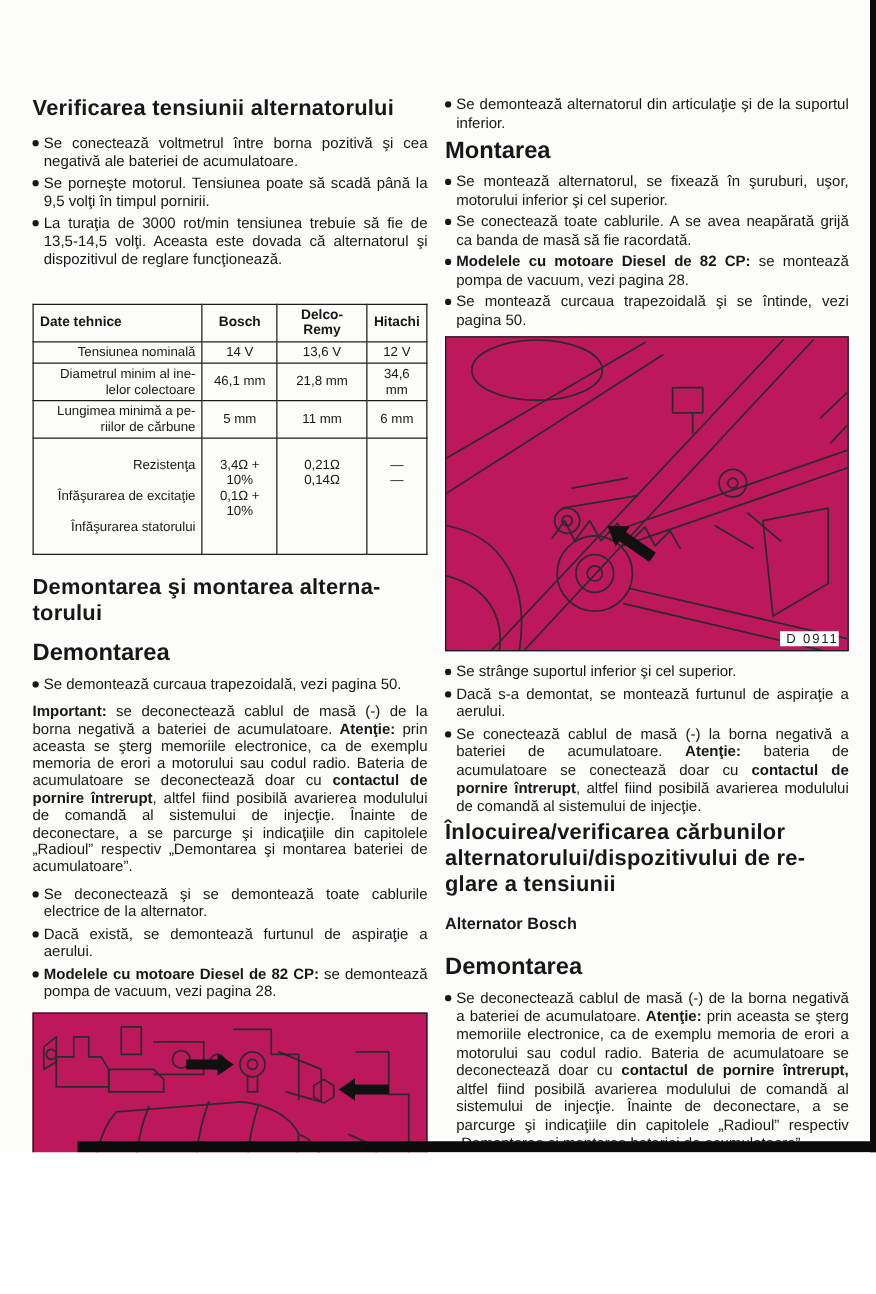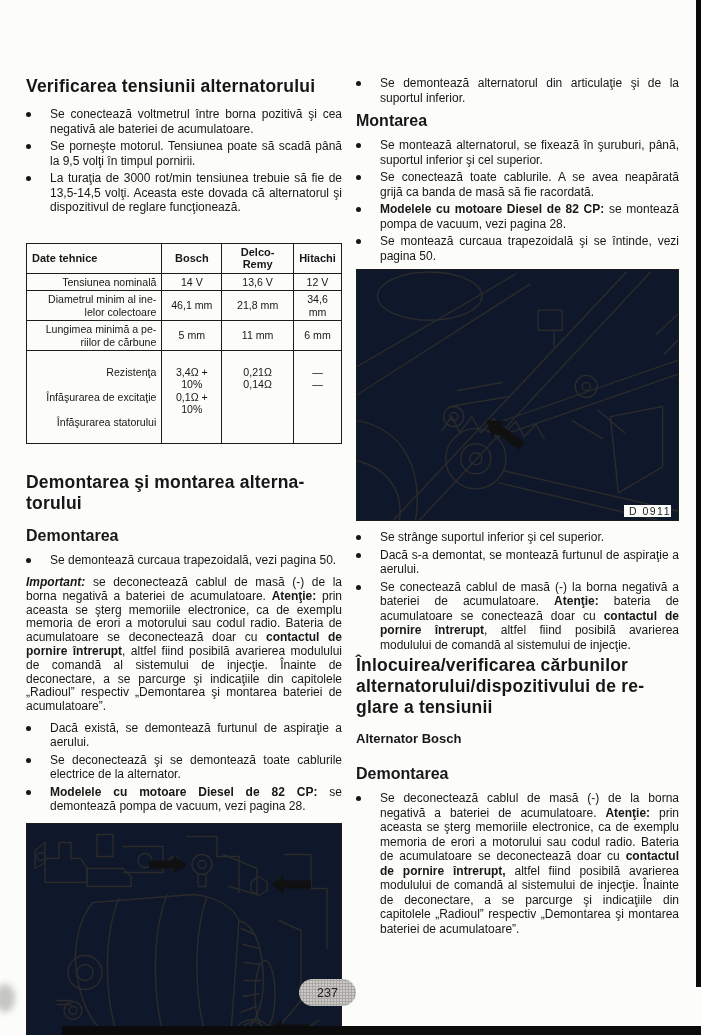--- a/index.html
+++ b/index.html
@@ -1,51 +1,51 @@
 <!DOCTYPE html>
 <html><head>
 <meta charset="utf-8">
 <style>
   *{margin:0;padding:0;box-sizing:border-box}
   html,body{background:#ffffff}
   .sheet{
-    position:relative;width:701px;height:1035px;overflow:hidden;
+    position:relative;width:701px;height:922px;overflow:hidden;
     background:#fcfcfa;color:#171717;
     font-family:"Liberation Sans","DejaVu Sans",sans-serif;
   }
   .cols{display:flex;gap:14px;padding:76px 22px 0 26px}
   .col{flex:none}
   .col-left{width:316px}
   .col-right{width:323px}
 
   h1{font-size:17.5px;line-height:21px;font-weight:bold;letter-spacing:.2px;
      white-space:pre-line;margin:0 0 10px}
-  h2{font-size:16px;line-height:16px;font-weight:bold;margin:14px 0 9px}
+  h2{font-size:19px;line-height:16px;font-weight:bold;margin:14px 0 9px}
   .subhead{font-size:13px;line-height:15px;font-weight:bold;margin:13px 0 20px}
 
-  .bullet{display:flex;gap:19px;margin:0 0 3px;font-size:12px;line-height:14.5px}
+  .bullet{display:flex;gap:4px;margin:0 0 3px;font-size:12px;line-height:14.5px}
   .dot{flex:none;width:5px;height:5px;border-radius:50%;background:#171717;margin-top:5px}
   .bt{flex:1;text-align:justify}
   .para{font-size:12px;line-height:13.8px;text-align:justify;margin:9px 0 7px}
   .b{font-weight:bold}
-  .i{font-style:italic}
+  .i{}
 
   table{border-collapse:collapse;width:100%;margin-top:28px;
         font-size:10.6px;line-height:12.5px}
   table,th,td{border:1.5px solid #1c1c1c}
   th,td{padding:2px 5px;vertical-align:middle}
   th{font-size:11px;text-align:center}
   th.lblh{text-align:left}
   td.lbl{text-align:right;white-space:pre-line}
   td.val{text-align:center}
   .c-label{width:136px}.c-bosch{width:60px}.c-delco{width:72px}.c-hit{width:48px}
   td.multi{vertical-align:top}
   td.multi .sp{height:12.5px}
 
-  figure{position:relative;border:1.6px solid #1b1b1b;background:#0f172a}
+  figure{position:relative;border:1.6px solid #1b1b1b;background:#be185d}
   .fig-left{margin-top:9px;height:244px}
   .fig-right{margin:6px 0 9px;height:252px}
   figure svg{display:block;width:100%;height:100%}
   .fig-label{position:absolute;right:7px;bottom:3px;font-size:10.5px;
              letter-spacing:1.5px;color:#222;background:#fdfdfc;padding-left:5px}
 
   .pill{position:absolute;left:299px;top:979px;width:57px;height:27px;border-radius:14px;
         background:#cbcac6;
         background-image:radial-gradient(rgba(110,110,108,.38) 1px,transparent 1.2px);
         background-size:3px 3px;
@@ -128,39 +128,39 @@
           </td>
           <td class="val multi">
             <div class="sp"></div>
             <div>—</div>
             <div>—</div>
           </td>
         </tr>
       </tbody>
         </table>
 
-      <h1 style="margin-top:28px">Demontarea şi montarea alterna-
+      <h1 style="margin-top:15px">Demontarea şi montarea alterna-
 torului</h1>
       <h2>Demontarea</h2>
 
       <div class="bullet">
         <span class="dot"></span>
         <span class="bt"><span>Se demontează curcaua trapezoidală, vezi pagina 50.</span></span>
       </div>
 
       <p class="para"><span class="b i">Important:</span><span> se deconectează cablul de masă (-) de la borna negativă a bateriei de acumulatoare. </span><span class="b">Atenţie:</span><span> prin aceasta se şterg memoriile electronice, ca de exemplu memoria de erori a motorului sau codul radio. Bateria de acumulatoare se deconectează doar cu </span><span class="b">contactul de pornire întrerupt</span><span>, altfel fiind posibilă avarierea modulului de comandă al sistemului de injecţie. Înainte de deconectare, a se parcurge şi indicaţiile din capitolele „Radioul” respectiv „Demontarea şi montarea bateriei de acumulatoare”.</span></p>
 
       <div>
         <div class="bullet">
           <span class="dot"></span>
+          <span class="bt"><span>Se deconectează şi se demontează toate cablurile electrice de la alternator.</span></span>
+        </div>
+        <div class="bullet">
+          <span class="dot"></span>
           <span class="bt"><span>Dacă există, se demontează furtunul de aspiraţie a aerului.</span></span>
-        </div>
-        <div class="bullet">
-          <span class="dot"></span>
-          <span class="bt"><span>Se deconectează şi se demontează toate cablurile electrice de la alternator.</span></span>
         </div>
         <div class="bullet">
           <span class="dot"></span>
           <span class="bt"><span class="b">Modelele cu motoare Diesel de 82 CP:</span><span> se demontează pompa de vacuum, vezi pagina 28.</span></span>
         </div>
       </div>
 
       <figure class="fig-left">
         <svg viewBox="0 0 314 241">
           <g fill="none" stroke="#2b2b2b" stroke-width="1.4" stroke-linecap="round" stroke-linejoin="round">
@@ -211,21 +211,21 @@
       <div class="bullet">
         <span class="dot"></span>
         <span class="bt"><span>Se demontează alternatorul din articulaţie şi de la suportul inferior.</span></span>
       </div>
 
       <h2 style="margin-top:8px">Montarea</h2>
 
       <div>
         <div class="bullet">
           <span class="dot"></span>
-          <span class="bt"><span>Se montează alternatorul, se fixează în şuruburi, până, suportul inferior şi cel superior.</span></span>
+          <span class="bt"><span>Se montează alternatorul, se fixează în şuruburi, uşor, motorului inferior şi cel superior.</span></span>
         </div>
         <div class="bullet">
           <span class="dot"></span>
           <span class="bt"><span>Se conectează toate cablurile. A se avea neapărată grijă ca banda de masă să fie racordată.</span></span>
         </div>
         <div class="bullet">
           <span class="dot"></span>
           <span class="bt"><span class="b">Modelele cu motoare Diesel de 82 CP:</span><span> se montează pompa de vacuum, vezi pagina 28.</span></span>
         </div>
         <div class="bullet">

